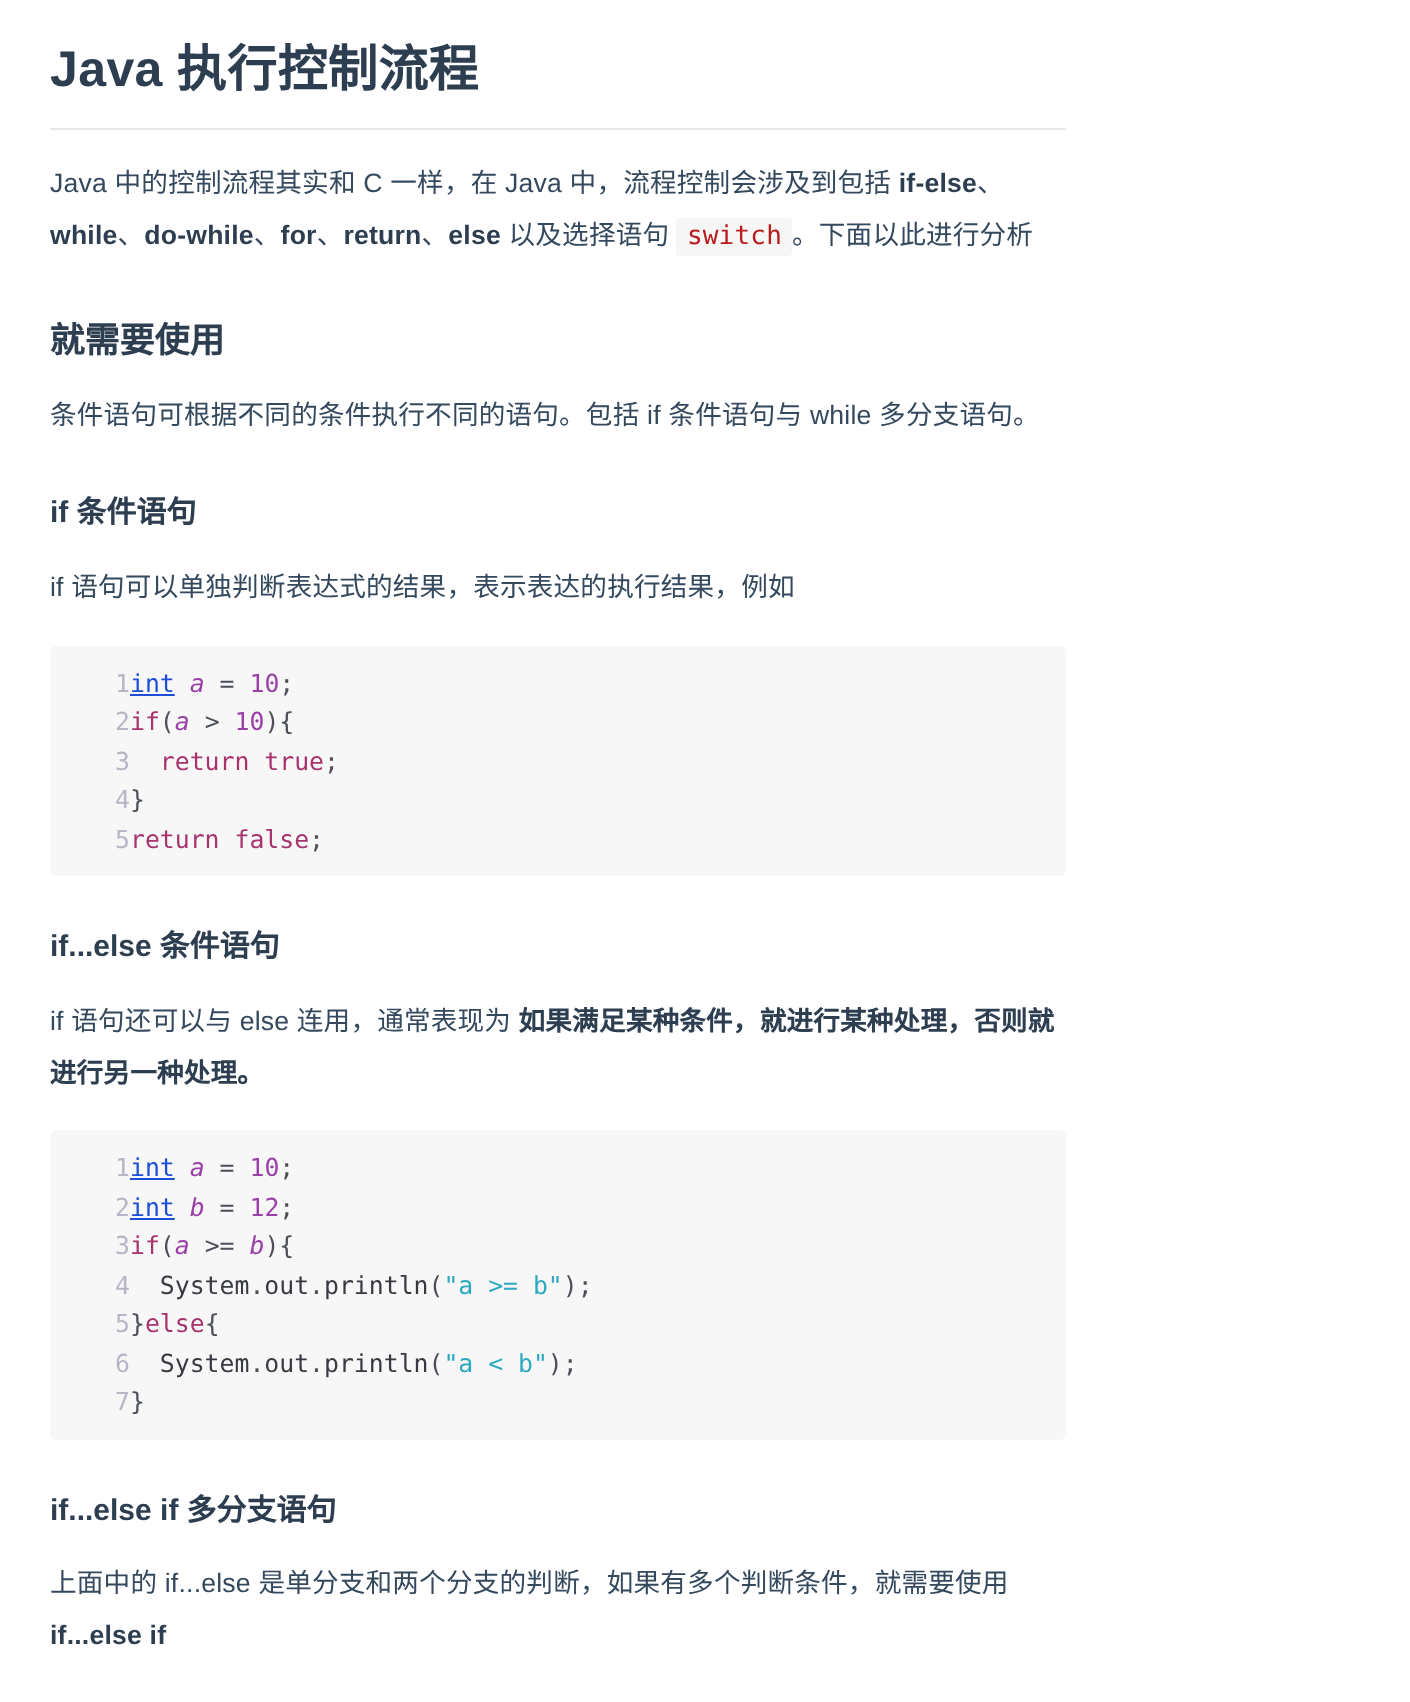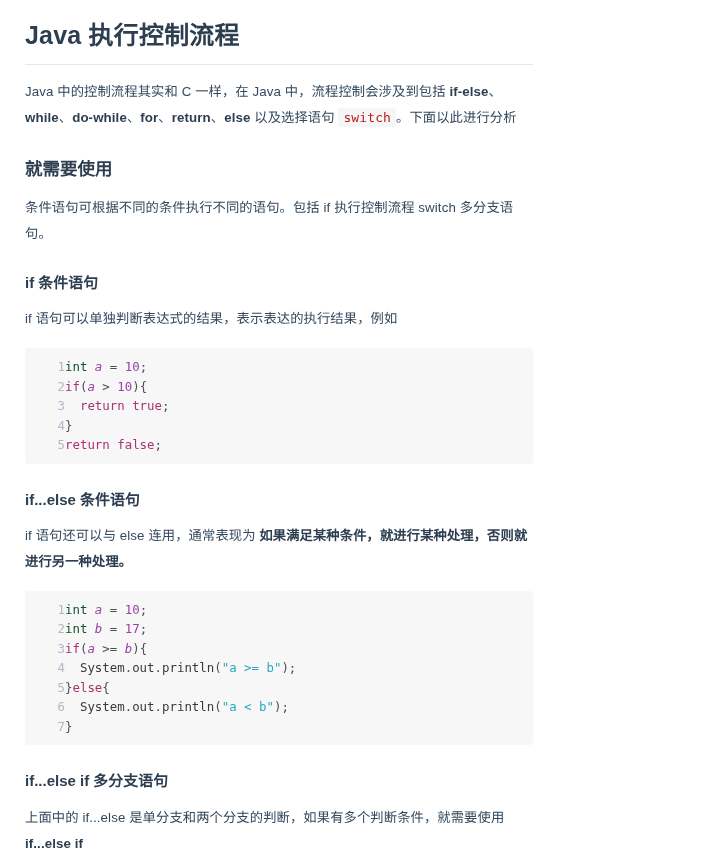--- a/index.html
+++ b/index.html
@@ -99,42 +99,42 @@
     text-align: right;
     padding-right: 17px;
     color: #b9b4c6;
     user-select: none;
   }
   td.src {
     color: #383a42;
   }
 
   
-  .t-kw   { color: #14532d; }            
+  .t-kw   { color: #1d4ed8; text-decoration: underline; }            
   .t-ctrl { color: #a8336e; }            
   .t-var  { color: #9b3fa8; font-style: italic; }
   .t-num  { color: #9b3fa8; }
   .t-op   { color: #4b4f58; }
   .t-bool { color: #a8336e; }
   .t-str  { color: #2aa9bf; }
   .t-id   { color: #383a42; }
   .t-punc { color: #4b4f58; }
 </style>
 </head>
 <body>
 
 <div class="page">
 
   <h1 class="doc-title">Java 执行控制流程</h1>
   <div class="title-rule"></div>
 
   <p class="para"><span>Java 中的控制流程其实和 C 一样，在 Java 中，流程控制会涉及到包括 </span><span class="b">if-else</span><span>、</span><span class="b">while</span><span>、</span><span class="b">do-while</span><span>、</span><span class="b">for</span><span>、</span><span class="b">return</span><span>、</span><span class="b">else</span><span> 以及选择语句 </span><code class="inline">switch</code><span>。下面以此进行分析</span></p>
 
   <h2 class="sec-title">就需要使用</h2>
-  <p class="para">条件语句可根据不同的条件执行不同的语句。包括 if 执行控制流程 switch 多分支语句。</p>
+  <p class="para">条件语句可根据不同的条件执行不同的语句。包括 if 条件语句与 while 多分支语句。</p>
 
   <h3 class="sub-title">if 条件语句</h3>
   <p class="para">if 语句可以单独判断表达式的结果，表示表达的执行结果，例如</p>
 
   <div class="codeblock">
     <table class="code">
       <tbody>
           <tr>
             <td class="ln">1</td>
             <td class="src"><span class="t-kw">int</span><span class="t-punc"> </span><span class="t-var">a</span><span class="t-punc"> </span><span class="t-op">=</span><span class="t-punc"> </span><span class="t-num">10</span><span class="t-punc">;</span></td>
@@ -164,21 +164,21 @@
 
   <div class="codeblock">
     <table class="code">
       <tbody>
           <tr>
             <td class="ln">1</td>
             <td class="src"><span class="t-kw">int</span><span class="t-punc"> </span><span class="t-var">a</span><span class="t-punc"> </span><span class="t-op">=</span><span class="t-punc"> </span><span class="t-num">10</span><span class="t-punc">;</span></td>
           </tr>
           <tr>
             <td class="ln">2</td>
-            <td class="src"><span class="t-kw">int</span><span class="t-punc"> </span><span class="t-var">b</span><span class="t-punc"> </span><span class="t-op">=</span><span class="t-punc"> </span><span class="t-num">17</span><span class="t-punc">;</span></td>
+            <td class="src"><span class="t-kw">int</span><span class="t-punc"> </span><span class="t-var">b</span><span class="t-punc"> </span><span class="t-op">=</span><span class="t-punc"> </span><span class="t-num">12</span><span class="t-punc">;</span></td>
           </tr>
           <tr>
             <td class="ln">3</td>
             <td class="src"><span class="t-ctrl">if</span><span class="t-punc">(</span><span class="t-var">a</span><span class="t-punc"> </span><span class="t-op">&gt;=</span><span class="t-punc"> </span><span class="t-var">b</span><span class="t-punc">){</span></td>
           </tr>
           <tr>
             <td class="ln">4</td>
             <td class="src"><span class="t-punc">  </span><span class="t-id">System</span><span class="t-punc">.</span><span class="t-id">out</span><span class="t-punc">.</span><span class="t-id">println</span><span class="t-punc">(</span><span class="t-str">"a &gt;= b"</span><span class="t-punc">);</span></td>
           </tr>
           <tr>

